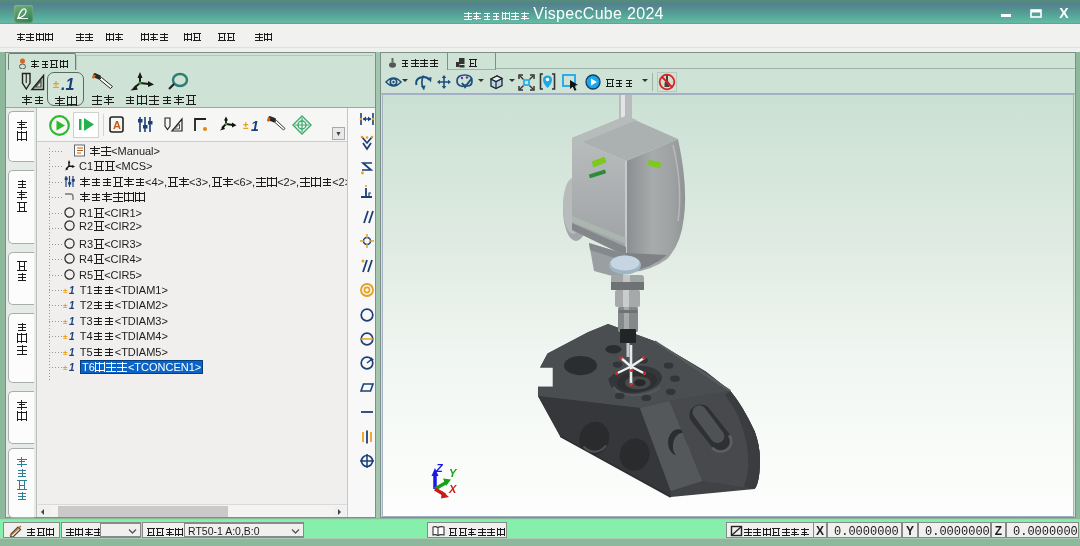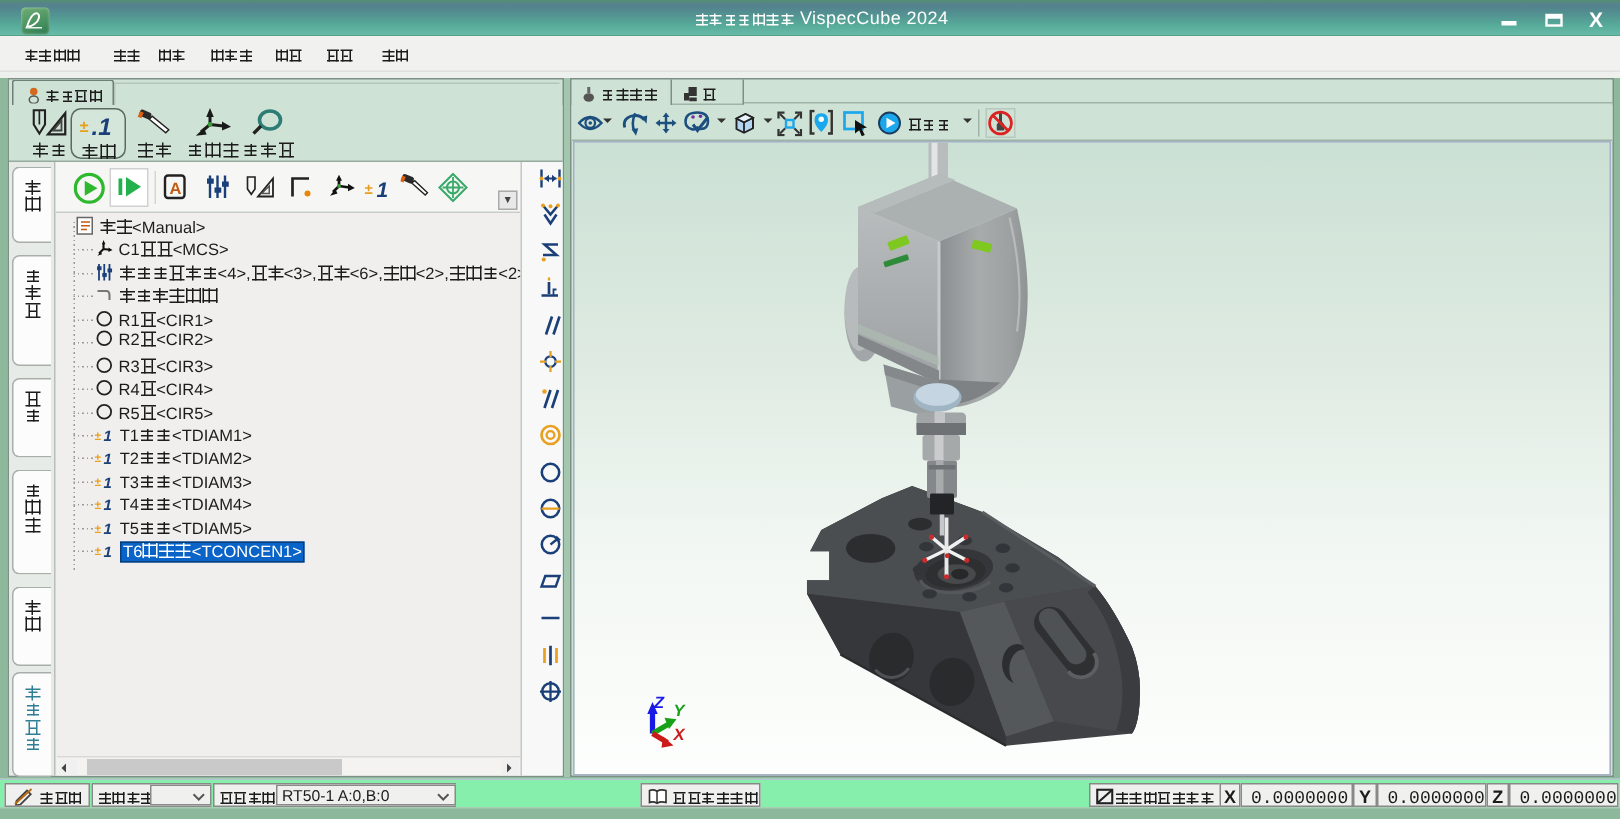--- a/index.html
+++ b/index.html
@@ -57,21 +57,21 @@
 .sbox{position:absolute;top:2px;height:16px;border:1px solid #898989;background:#f0f0ef;font-size:12px;white-space:nowrap}
 #strip{left:0;top:538px;width:1080px;height:8px;background:#8db89c;border-top:1px solid #aacdb5}
 .mono{font-family:"Liberation Mono",monospace}
 </style></head>
 <body>
 <div id="title" class="abs">
     <div id="logo"><svg width="19" height="18">
         <path d="M4 13 C6 6,9 3,11 4 C13 5,12 9,9 11 C7 12.5,5 13,4 13 Z" fill="none" stroke="#fff" stroke-width="1.3"></path>
         <path d="M3 13.5 L14 13.5" stroke="#e8f5ee" stroke-width="1"></path>
       </svg></div>
-    <div class="tx wt"><i class="k ks k0"></i><i class="k ks k4"></i><i class="k ks k2"></i><i class="k ks k2"></i><i class="k ks k1"></i><i class="k ks k0"></i><i class="k ks k4"></i> <span style="font-size:12px">VispecCube 2024</span></div>
+    <div class="tx wt"><i class="k ks k0"></i><i class="k ks k4"></i><i class="k ks k2"></i><i class="k ks k2"></i><i class="k ks k1"></i><i class="k ks k0"></i><i class="k ks k4"></i> <span style="font-size:16px">VispecCube 2024</span></div>
     <div class="wbtn" style="left:999px;width:14px"><svg width="12" height="24">
         <rect x="1" y="14" width="10" height="3" fill="#fff"></rect>
       </svg></div>
     <div class="wbtn" style="left:1028px;width:16px"><svg width="15" height="24">
         <rect x="2" y="10" width="10" height="7" fill="none" stroke="#fff" stroke-width="1.6"></rect>
         <rect x="2" y="10" width="10" height="2.5" fill="#fff"></rect>
       </svg></div>
     <div class="wbtn" style="left:1056px;width:16px;font-size:14px;font-weight:bold;padding-top:5px">X</div>
   </div>
 <div id="menu" class="abs">
@@ -208,21 +208,21 @@
           </svg>
           <svg class="abs" style="left:255px;top:7px" width="20" height="20">
             <path d="M10 1 L19 10 L10 19 L1 10 Z" fill="none" stroke="#3aaa6a" stroke-width="1.4"></path>
             <circle cx="10" cy="10" r="4" fill="none" stroke="#3aaa6a" stroke-width="1.4"></circle>
             <path d="M10 3 V17 M3 10 H17" stroke="#3aaa6a" stroke-width="1.2"></path>
           </svg>
           <div class="abs" style="left:295px;top:19px;width:13px;height:13px;background:#e8e8e8;border:1px solid #aaa;font-size:7px;text-align:center;color:#444;line-height:12px">▼</div>
         </div>
         <div class="abs" style="left:12px;top:40px;width:1px;height:232px;background:repeating-linear-gradient(180deg,#999 0 1px,transparent 1px 3px)"></div>
         <div class="abs" style="left:12px;top:43px;width:13px;height:1px;background:repeating-linear-gradient(90deg,#999 0 1px,transparent 1px 3px)"></div>
-        <div class="trow" style="left:13px;top:36px"><svg width="13" height="13" style="vertical-align:-2px">
+        <div class="trow" style="left:36px;top:36px"><svg width="13" height="13" style="vertical-align:-2px">
             <rect x="1.5" y="1" width="10" height="11" fill="#fff" stroke="#666" stroke-width="1"></rect>
             <path d="M4 4 h6 M4 6.5 h6 M4 9 h4" stroke="#c55a11" stroke-width="1"></path>
           </svg> <i class="k k4"></i><i class="k k0"></i>&lt;Manual&gt;</div>
         <div class="abs" style="left:12px;top:58px;width:13px;height:1px;background:repeating-linear-gradient(90deg,#999 0 1px,transparent 1px 3px)"></div>
         <div class="trow" style="left:26px;top:51px"><svg width="13" height="13" style="vertical-align:-2px" viewBox="0 0 13 13">
             <path d="M6 7 L3 10 M6 7 L6 3 M6 7 L10 7.5" stroke="#111" stroke-width="1.4"></path>
             <path d="M4.2 8.6 L2 11.5 L5 10.5 Z M5 3.8 L6 1 L7.3 3.8 Z M9.3 6 L12 7.6 L9.3 9 Z" fill="#111"></path>
           </svg> C1<i class="k k3"></i><i class="k k3"></i>&lt;MCS&gt;</div>
         <div class="abs" style="left:12px;top:74px;width:13px;height:1px;background:repeating-linear-gradient(90deg,#999 0 1px,transparent 1px 3px)"></div>
         <div class="trow" style="left:26px;top:67px"><svg width="13" height="13" style="vertical-align:-2px">

